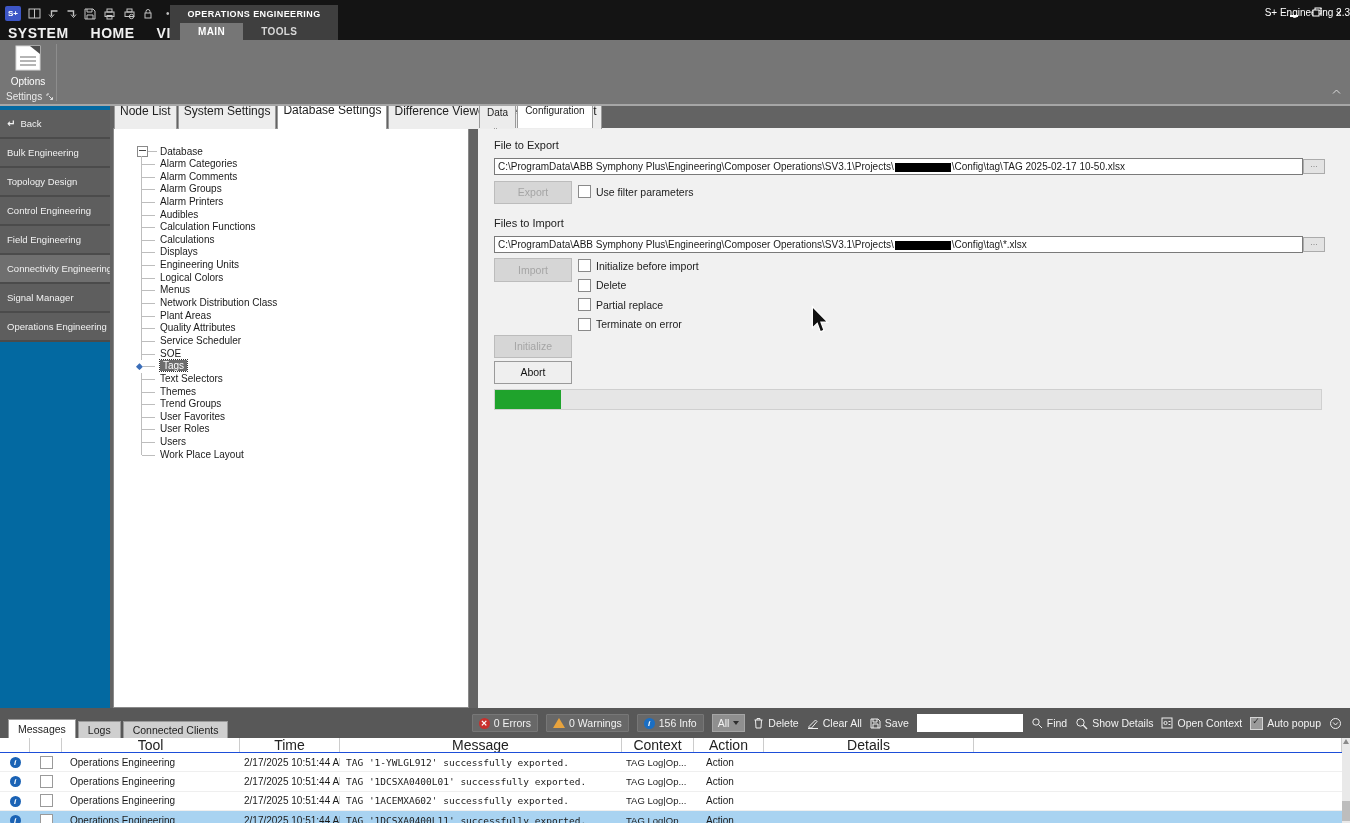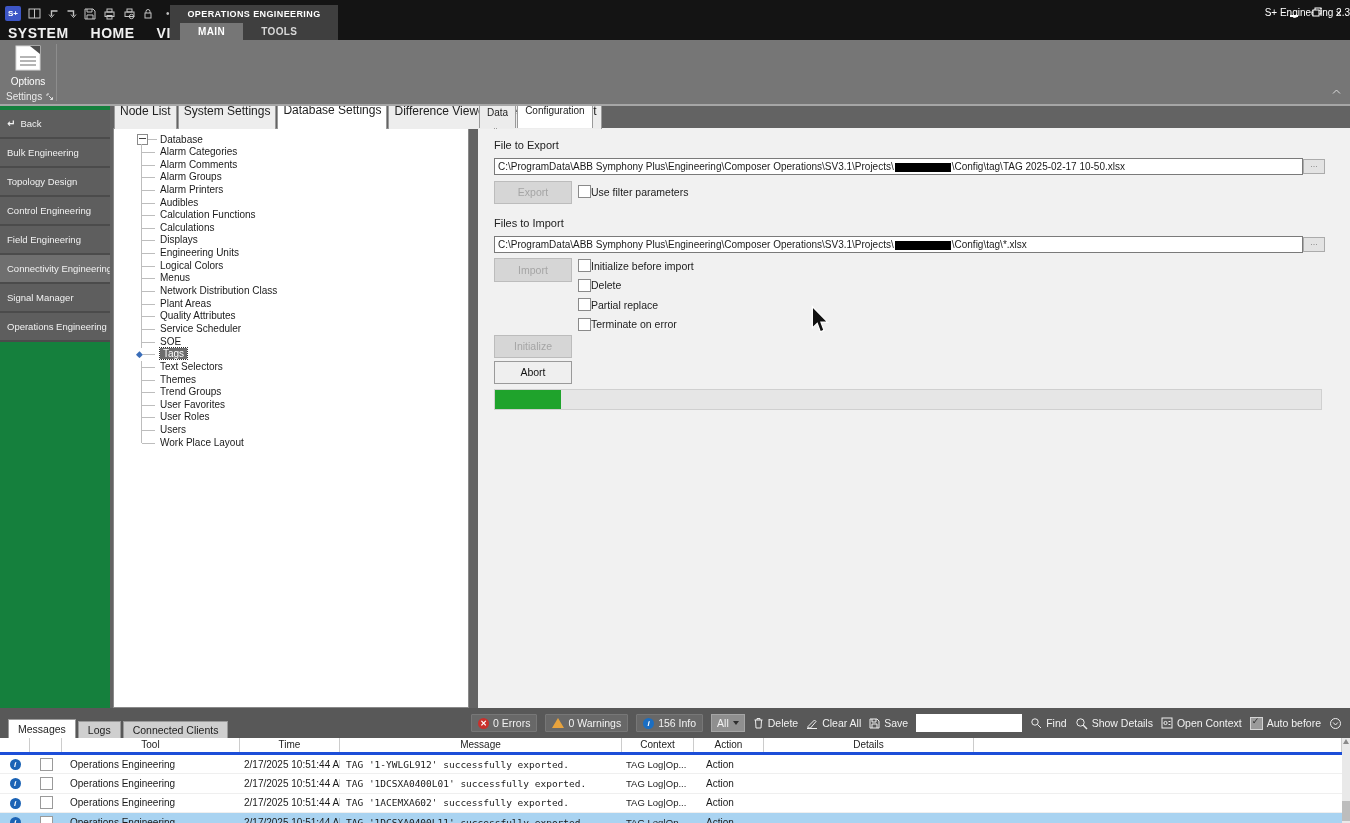--- a/index.html
+++ b/index.html
@@ -29,34 +29,34 @@
   .ribbon{position:absolute;left:0;top:40px;width:1350px;height:64px;background:#767676;border-bottom:2px solid #a6a6a6;z-index:5}
   .options-btn{position:absolute;left:6px;top:4px;width:44px;text-align:center}
   .options-btn .lbl{color:#fff;font-size:10px;display:block;margin-top:0}
   .ribbon-group-label{position:absolute;left:6px;bottom:2px;color:#eaeaea;font-size:10px;display:flex;align-items:center;gap:4px}
   .ribbon-sep{position:absolute;left:56px;top:4px;bottom:3px;border-left:1px solid #8d8d8d}
   .ribbon-collapse{position:absolute;right:9px;bottom:5px}
   
   .content-bg{position:absolute;left:0;top:106px;width:1350px;height:602px;background:#636363}
   .splitter{position:absolute;left:470px;top:106px;width:8px;height:602px}
   
-  .sidebar{position:absolute;left:0;top:106px;width:110px;height:602px;background:#15803d;padding-top:4px;box-sizing:border-box}
+  .sidebar{position:absolute;left:0;top:106px;width:110px;height:602px;background:#0369a1;padding-top:4px;box-sizing:border-box}
   .sb-item{height:27px;line-height:27px;background:#5e5e5e;border-bottom:2px solid #4b4b4b;color:#f2f2f2;
     font-size:9.5px;padding-left:7px;white-space:nowrap;overflow:hidden}
   .sb-item.hl{background:#6f6f6f}
   .sb-ic{display:none;font-family:"DejaVu Sans",sans-serif;font-weight:bold;margin-right:5px;font-size:10px}
   .sb-ic.show{display:inline}
   
   .ws-tabs{position:absolute;left:114px;top:110px;height:19px;display:flex;align-items:flex-end;z-index:4}
   .wtab{height:15px;line-height:15px;padding:10px 5px;background:#ededed;border:1px solid #9a9a9a;border-bottom:none;
     font-size:12px;color:#222;margin-right:1px;white-space:nowrap}
   .wtab.sel{height:18px;line-height:18px;background:#fff;position:relative;z-index:5}
   .tree-panel{position:absolute;left:113px;top:128px;width:356px;height:580px;background:#fff;border:1px solid #8a8a8a;
     box-sizing:border-box;z-index:3;overflow:hidden}
-  .tree{position:relative;margin-top:4px;font-size:10px;color:#1a1a1a}
+  .tree{position:relative;margin-top:16px;font-size:10px;color:#1a1a1a}
   .troot{position:relative;height:13px;line-height:13px;padding-left:46px;white-space:nowrap}
   .expander{position:absolute;left:23px;top:1px;width:9px;height:9px;border:1px solid #8a8a8a;background:#fff}
   .expander::after{content:"";position:absolute;left:1px;right:1px;top:3px;border-top:1px solid #444}
   .troot .dash{position:absolute;left:34px;top:6px;width:9px;border-top:1px solid #bdbdbd}
   .tchildren{position:relative}
   .tchildren::before{content:"";position:absolute;left:27px;top:-2px;bottom:6px;border-left:1px solid #bdbdbd}
   .titem{position:relative;height:12.65px;line-height:12.65px;padding-left:46px;white-space:nowrap}
   .titem::before{content:"";position:absolute;left:28px;top:6px;width:13px;border-top:1px solid #bdbdbd}
   .diamond{display:none;position:absolute;left:22px;top:0;color:#3a6db8;font-size:9px;font-family:"DejaVu Sans",sans-serif;background:#fff;z-index:2}
   .titem.has-marker .diamond{display:block}
@@ -69,21 +69,21 @@
   .detail-panel{position:absolute;left:478px;top:128px;width:872px;height:580px;background:#f1f1f1;z-index:3}
   .fld-label{position:absolute;left:16px;font-size:11px;color:#222}
   .path-input{position:absolute;left:16px;width:801px;height:15px;background:#fff;border:1px solid #7a7a7a;
     font-size:10px;line-height:15px;padding:0 3px;white-space:pre;overflow:hidden}
   .redact{display:inline-block;width:56px;height:9px;background:#000;vertical-align:middle;margin:0 1px}
   .browse-btn{position:absolute;left:825px;width:20px;height:13px;background:#e3e3e3;border:1px solid #ababab;
     font-size:9px;line-height:9px;text-align:center;color:#8a8a8a}
   .btn{position:absolute;left:16px;width:76px;height:21px;font-size:10.5px;text-align:center;line-height:21px}
   .btn.disabled{background:#d6d6d6;border:1px solid #bcbcbc;color:#a5a5a5}
   .btn.enabled{background:#efefef;border:1px solid #9a9a9a;color:#111}
-  .chk-row{display:flex;align-items:center;font-size:10.5px;color:#222;height:13px}
+  .chk-row{display:flex;align-items:center;gap:5px;font-size:10.5px;color:#222;height:13px}
   .chk{width:11px;height:11px;background:#fff;border:1px solid #8a8a8a;flex:none}
   .filter-chk{position:absolute;left:100px;top:57px}
   .opt-list{position:absolute;left:100px;top:131px;display:flex;flex-direction:column;gap:6.5px}
   .progress{position:absolute;left:16px;top:261px;width:828px;height:21px;background:#e6e6e6;border:1px solid #d0d0d0;box-sizing:border-box}
   .progress .fill{height:100%;background:#1fa32c}
   
   .cursor{position:absolute;left:810px;top:305px;z-index:9}
   
   .statusbar{position:absolute;left:0;top:708px;width:1350px;height:30px;background:#585858;z-index:6}
   .msg-tabs{position:absolute;left:8px;bottom:0;display:flex;align-items:flex-end}
@@ -97,21 +97,21 @@
   .warn-ic{width:0;height:0;border-left:6px solid transparent;border-right:6px solid transparent;border-bottom:10px solid #e8a33d;position:relative}
   .info-ic{width:11px;height:11px;border-radius:50%;background:#1b6ec2;color:#fff;font-size:8px;line-height:11px;text-align:center;font-weight:bold;font-style:italic}
   .all-chip{display:flex;align-items:center;gap:4px;background:#8f8f8f;border:1px solid #a5a5a5;padding:2px 5px}
   .caret{width:0;height:0;border-left:3.5px solid transparent;border-right:3.5px solid transparent;border-top:4px solid #2e2e2e}
   .search-input{width:106px;height:18px;background:#fff;border:1px solid #fff;box-sizing:border-box}
   .autopop-chk{width:11px;height:11px;background:#9a9a9a;border:1px solid #d5d5d5;position:relative}
   .autopop-chk::after{content:"\2713";position:absolute;left:1px;top:-2px;font-size:9px;color:#2e2e2e}
   
   .msg-table{position:absolute;left:0;top:738px;width:1342px;height:85px;background:#fff;z-index:6;overflow:hidden}
   .mhead,.mrow{display:grid;grid-template-columns:30px 32px 178px 100px 282px 72px 70px 210px 1fr;align-items:center}
-  .mhead{height:14px;border-bottom:3px solid #1d4ed8;font-size:10px;color:#222;background:#fff}
+  .mhead{height:14px;border-bottom:1px solid #1d4ed8;font-size:14px;color:#222;background:#fff}
   .mhead span{text-align:center;border-right:1px solid #ccc;height:14px;line-height:14px;overflow:hidden}
   .mrow{height:18.3px;font-size:10px;border-bottom:1px solid #efefef}
   .mrow.sel{background:#a9d3f1;border-bottom:1px solid #4d9ecb}
   .cell{overflow:hidden;white-space:nowrap}
   .c-ic{text-align:center}
   .c-cb{display:flex;justify-content:center}
   .c-tool{padding-left:8px}
   .c-time{padding-left:4px}
   .c-msg{padding-left:6px;font-family:"DejaVu Sans Mono",monospace;font-size:9.5px}
   .c-ctx{padding-left:4px;font-size:9.5px}
@@ -520,21 +520,21 @@
     <span class="flatitem">
       <svg width="12" height="12" viewBox="0 0 12 12">
           <rect x="1" y="1" width="10" height="10" stroke="#eeeeee" fill="none"></rect>
           <circle cx="4.5" cy="6" r="1.6" stroke="#eeeeee" fill="none"></circle>
           <path d="M7.5 4.5h2M7.5 7.5h2" stroke="#eeeeee"></path>
         </svg>
       <span>Open Context</span>
     </span>
     <span class="flatitem">
       <span class="autopop-chk"></span>
-      <span>Auto before</span>
+      <span>Auto popup</span>
     </span>
     <svg width="13" height="13" viewBox="0 0 13 13">
         <circle cx="6.5" cy="6.5" r="5" stroke="#eeeeee" fill="none"></circle>
         <path d="M4.2 5.5L6.5 8L8.8 5.5" stroke="#eeeeee" fill="none"></path>
       </svg>
   </div>
 </div>
 
 <div class="msg-table">
   <div class="mhead">

